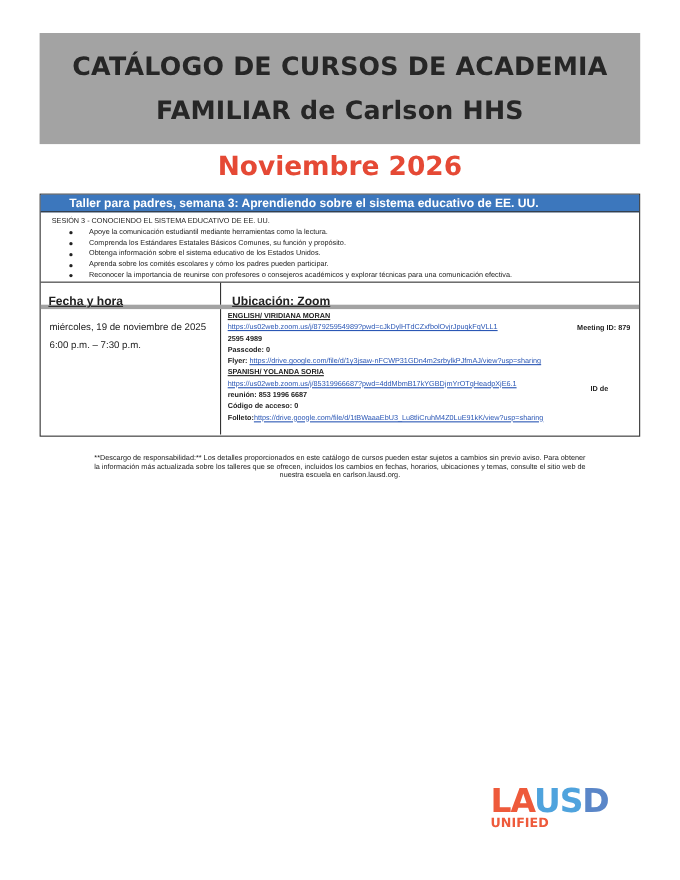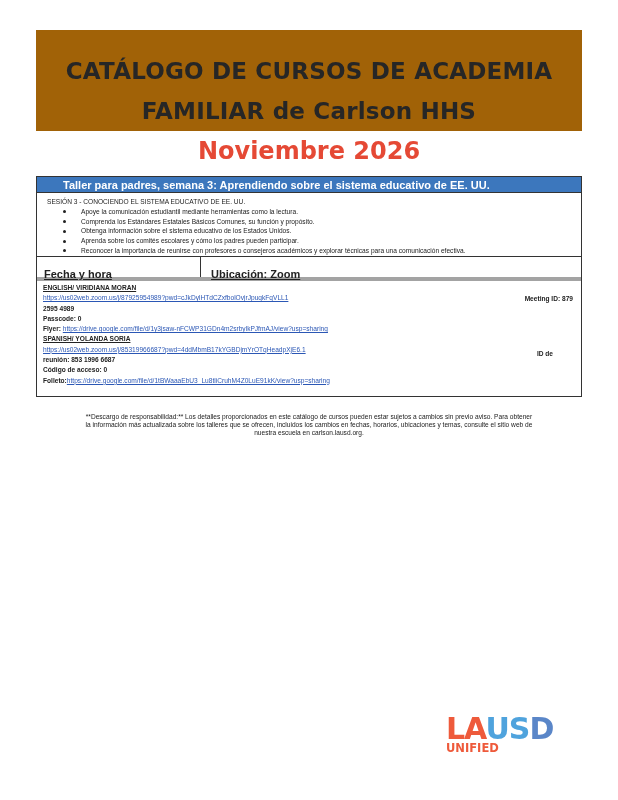--- a/index.html
+++ b/index.html
@@ -1,22 +1,22 @@
 <!DOCTYPE html>
 <html><head>
   <meta charset="utf-8">
   <style>
     * { box-sizing: border-box; margin: 0; padding: 0; }
     html, body { width: 618px; height: 800px; background: #ffffff; overflow: hidden; }
     body { position: relative; font-family: "Liberation Sans", sans-serif; color: #222; }
 
     .banner {
       position: absolute; left: 36px; top: 30px; width: 546px; height: 101px;
-      background: #a16207;
-      display: flex; flex-direction: column; align-items: center; justify-content: flex-end;
+      background: #a3a3a3;
+      display: flex; flex-direction: column; align-items: center; justify-content: center;
     }
     .banner-line {
       font-family: "DejaVu Sans", sans-serif; font-weight: bold;
       font-size: 23px; color: #262626; letter-spacing: 0.2px; line-height: 40px;
     }
 
     .month {
       position: absolute; left: 0; top: 137px; width: 618px; text-align: center;
       font-family: "DejaVu Sans", sans-serif; font-weight: bold; font-size: 24px;
       color: #e54935;
@@ -97,20 +97,24 @@
   <div class="table-head">
     <div class="col-left">
       <div class="th">Fecha y hora</div>
     </div>
     <div class="col-right">
       <div class="th right">Ubicación: Zoom</div>
     </div>
   </div>
 
   <div class="table-body">
+    <div class="col-left date-cell">
+      <div>miércoles, 19 de noviembre de 2025</div>
+      <div>6:00 p.m. – 7:30 p.m.</div>
+    </div>
     <div class="col-right loc-cell">
       <div class="bold-under">ENGLISH/ VIRIDIANA MORAN</div>
       <div><a class="link">https://us02web.zoom.us/j/87925954989?pwd=cJkDylHTdCZxfbolOvjrJpuqkFqVLL1</a></div>
       <span class="meeting-id">Meeting ID: 879</span>
       <div class="b">2595 4989</div>
       <div class="b">Passcode: 0</div>
       <div><span class="b">Flyer: </span><a class="link">https://drive.google.com/file/d/1y3jsaw-nFCWP31GDn4m2srbylkPJfmAJ/view?usp=sharing</a></div>
 
       <div class="bold-under">SPANISH/ YOLANDA SORIA</div>
       <div><a class="link">https://us02web.zoom.us/j/85319966687?pwd=4ddMbmB17kYGBDjmYrOTqHeadpXjE6.1</a></div>

